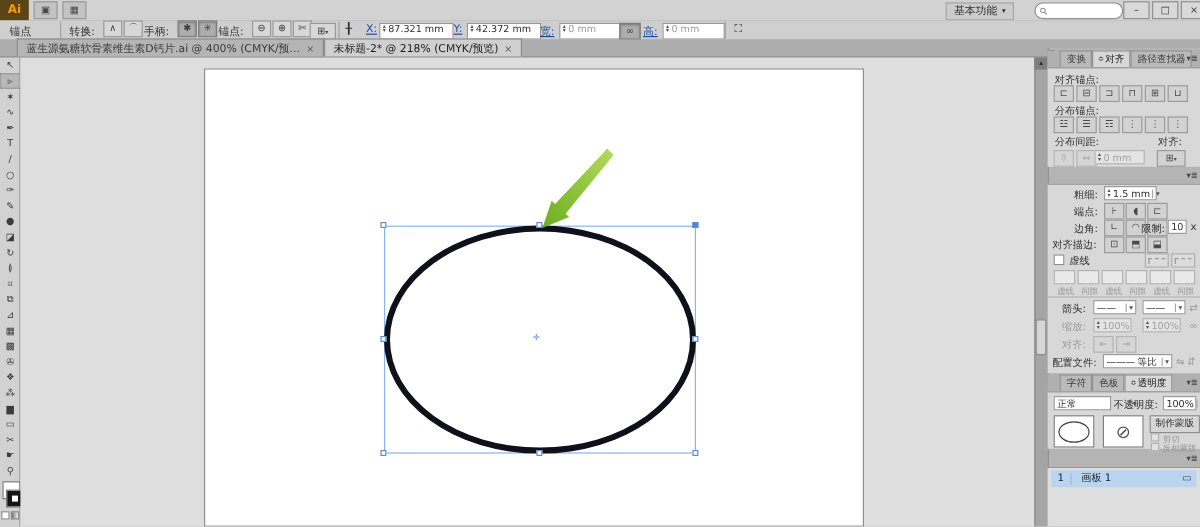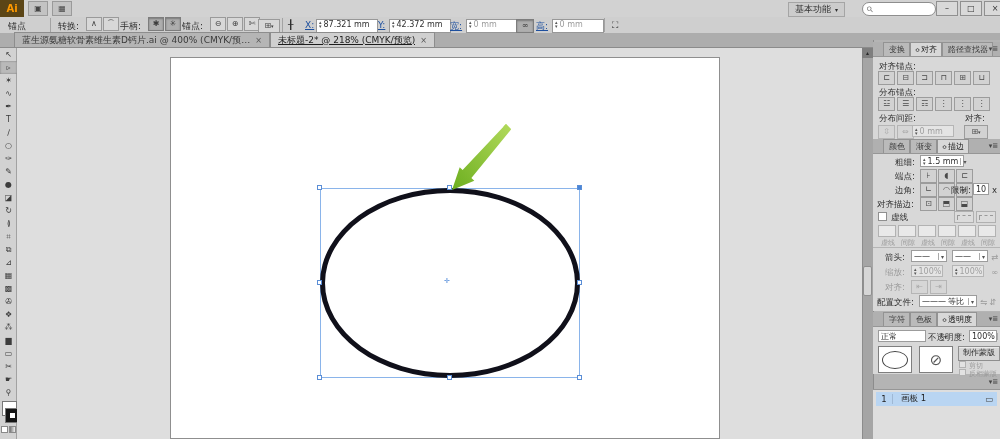--- a/index.html
+++ b/index.html
@@ -136,21 +136,21 @@
     <span class="cb-sep" style="left:604px;"></span>
     <span class="cb-lbl" style="left:612px;">⛶</span>
   </div>
 
   <div class="abs tabstrip">
       <span class="doctab">
         <span style="overflow:hidden;text-overflow:ellipsis;">蓝生源氨糖软骨素维生素D钙片.ai @ 400% (CMYK/预览)</span>
         <span class="x">×</span>
       </span>
       <span class="doctab active">
-        <span style="overflow:hidden;text-overflow:ellipsis;text-decoration:underline;">未标题-2* @ 218% (CMYK/预览)</span>
+        <span style="overflow:hidden;text-overflow:ellipsis;">未标题-2* @ 218% (CMYK/预览)</span>
         <span class="x">×</span>
       </span>
     </div>
 
   <div class="abs toolbar">
       <span class="tool">↖</span>
       <span class="tool active">▹</span>
       <span class="tool">✶</span>
       <span class="tool">∿</span>
       <span class="tool">✒</span>
@@ -258,34 +258,20 @@
         <span class="pbtn dis" style="position:static;">⇳</span>
         <span class="pbtn dis" style="position:static;">⇔</span>
       </div>
     <span class="pfld dis" style="left:39px;top:68px;width:42px;">
         <span class="spin">▴<br>▾</span>
         <span>0 mm</span>
       </span>
     <span class="pbtn" style="left:91px;top:68px;width:22px;"><span>⊞</span><span style="font-size:5px;">▾</span></span>
   </div>
 
-  <div class="ptabs" style="top:139px;">
-      <span class="ptab">
-        <span style="font-size:6px;"></span>
-        <span>颜色</span>
-      </span>
-      <span class="ptab">
-        <span style="font-size:6px;"></span>
-        <span>渐变</span>
-      </span>
-      <span class="ptab active">
-        <span style="font-size:6px;">≎</span>
-        <span>描边</span>
-      </span>
-    </div>
   <span class="pmenu" style="top:142px;">▾≣</span>
   <div class="pbody" style="top:153px;height:158px;">
     <span class="plbl" style="left:22px;top:3px;">粗细:</span>
     <span class="pfld" style="left:47px;top:1px;width:44px;">
         <span class="spin">▴<br>▾</span>
         <span>1.5 mm</span>
         <span class="ddarrow">▾</span>
       </span>
 
     <span class="plbl" style="left:22px;top:17px;">端点:</span>

